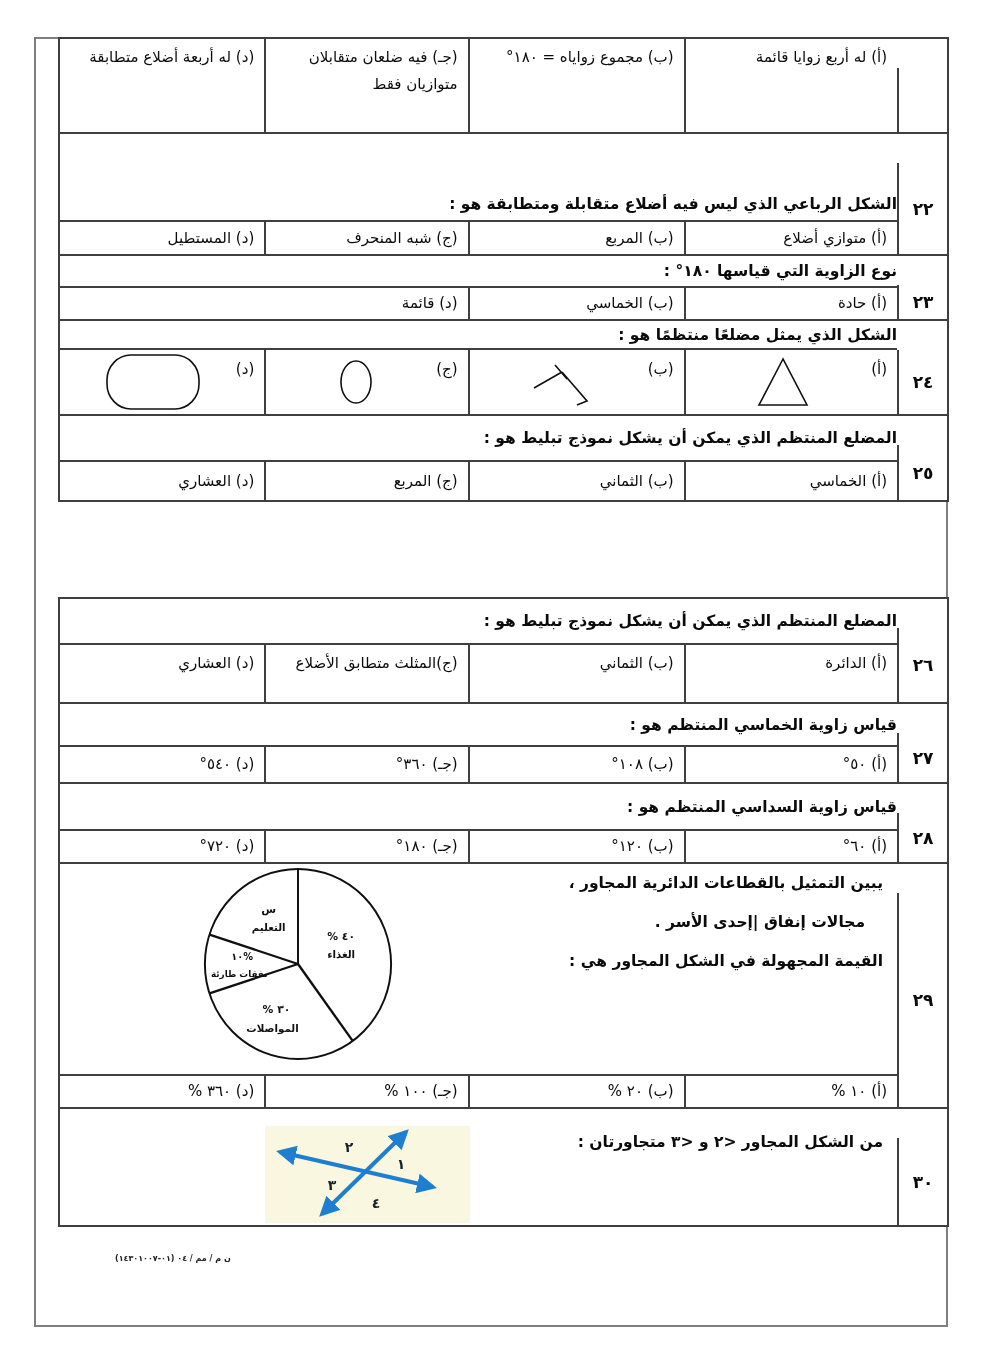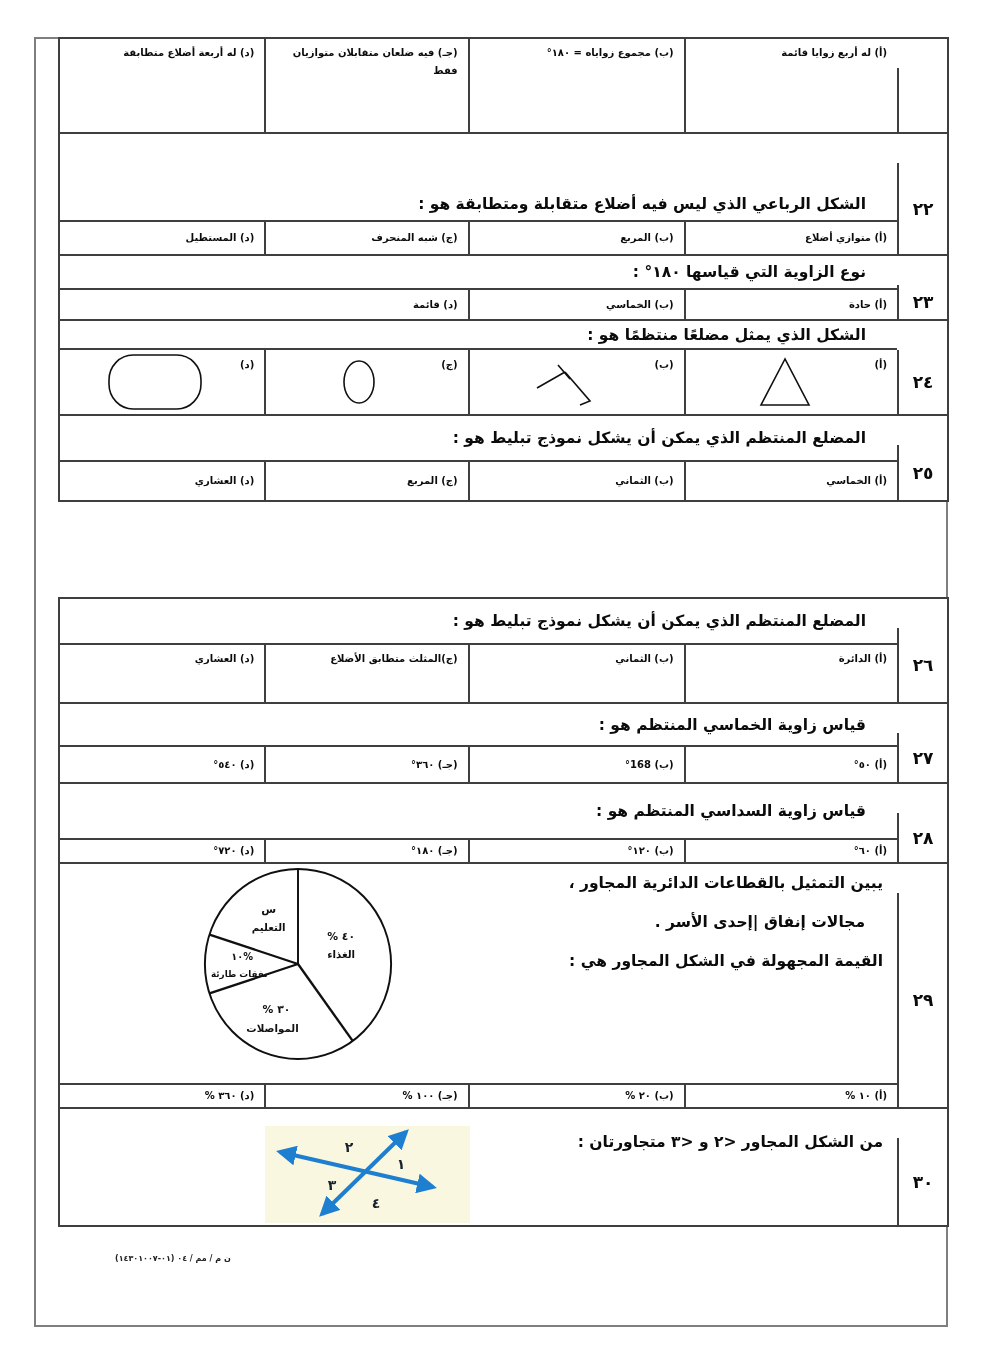--- a/index.html
+++ b/index.html
@@ -7,25 +7,25 @@
         font-family:"DejaVu Sans",sans-serif;direction:rtl;color:#0b0b0b;}
   .frame{position:absolute;left:34px;top:37px;width:914px;height:1290px;border:2px solid #7f7f7f;box-sizing:border-box;}
   .qtable{position:absolute;left:58px;width:887px;border:2px solid #3f3f3f;background:#fff;box-sizing:content-box;}
   .t1{top:37px;}
   .t2{top:597px;}
   .block{display:flex;flex-direction:row;box-sizing:border-box;}
   .block + .block{border-top:2px solid #3f3f3f;}
   .numcell{flex:0 0 50px;display:flex;align-items:center;justify-content:center;
            font-weight:bold;font-size:17px;border-left:2px solid #3f3f3f;box-sizing:border-box;margin-top:29px;}
   .body{flex:1;display:flex;flex-direction:column;min-width:0;position:relative;box-sizing:border-box;}
-  .qtext{display:flex;align-items:center;padding:0 31px;font-weight:bold;font-size:15.5px;box-sizing:border-box;}
+  .qtext{display:flex;align-items:center;padding:0 0;font-weight:bold;font-size:15.5px;box-sizing:border-box;}
   .qtext.bottom{align-items:flex-end;padding-bottom:7px;}
   .arow{display:flex;flex-direction:row;flex:1;border-top:2px solid #3f3f3f;box-sizing:border-box;}
   .arow.first{border-top:none;}
-  .acell{display:flex;align-items:center;padding:2px 10px;font-weight:bold;font-size:10px;
+  .acell{display:flex;align-items:center;padding:2px 10px;font-weight:normal;font-size:15px;
          box-sizing:border-box;line-height:1.8;}
   .acell:not(:last-child){border-left:2px solid #3f3f3f;}
   .arow.top .acell{align-items:flex-start;padding-top:5px;}
   .w-a{flex:0 0 25.5%;}
   .w-b{flex:0 0 25.8%;}
   .w-c{flex:0 0 24.3%;}
   .w-d{flex:0 0 24.4%;}
   .shapewrap{flex:1;display:flex;align-items:center;justify-content:center;}
   .albl{padding-top:4px;}
   .arow.shapes .acell{align-items:stretch;}
@@ -206,21 +206,21 @@
       <div class="numcell">
           <span>٢٧</span>
         </div>
       <div class="body">
         <div class="qtext" style="height:41px">قياس زاوية الخماسي المنتظم هو :</div>
         <div class="arow">
           <div class="acell w-a">
               <span>(أ) ٥٠°</span>
             </div>
           <div class="acell w-b">
-              <span>(ب) 168°</span>
+              <span>(ب) ١٠٨°</span>
             </div>
           <div class="acell w-c">
               <span>(جـ) ٣٦٠°</span>
             </div>
           <div class="acell w-d">
               <span>(د) ٥٤٠°</span>
             </div>
         </div>
       </div>
     </div>

